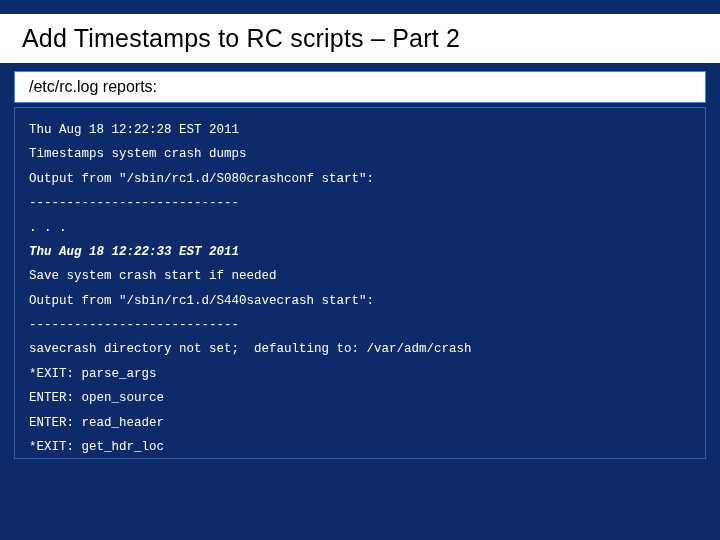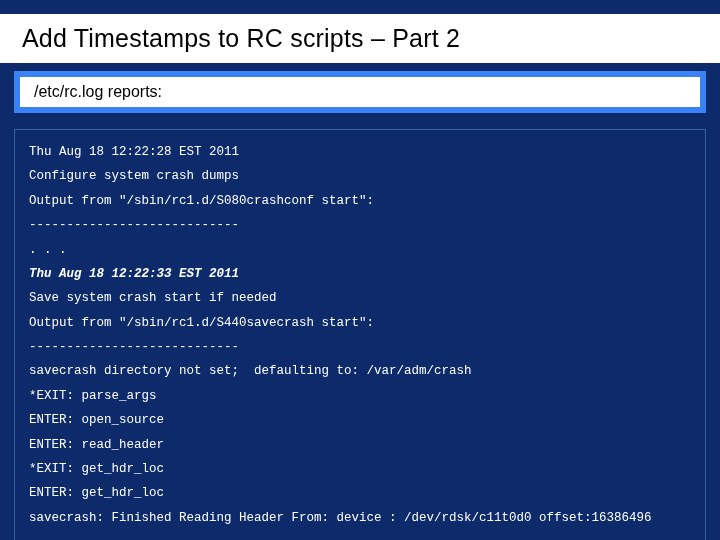--- a/index.html
+++ b/index.html
@@ -20,33 +20,33 @@
     margin-top: 14px;
   }
   .title-bar h1 {
     font-size: 25px;
     font-weight: normal;
     color: #000;
     letter-spacing: 0.2px;
   }
   .subtitle-bar {
     background: #ffffff;
-    border: 6px solid #3b82f6;
+    border: 1px solid #3b82f6;
     margin: 8px 14px 0 14px;
     padding: 6px 14px;
   }
   .subtitle-bar .sub {
     font-size: 16px;
     color: #000;
   }
   .content-box {
     border: 1px solid #3b5ea8;
-    margin: 16px 14px 0 14px;
+    margin: 4px 14px 0 14px;
     padding: 10px 14px 10px 14px;
-    height: 414px;
+    height: 352px;
     overflow: hidden;
   }
   .log-line {
     font-family: "Courier New", Courier, monospace;
     font-size: 12.5px;
     color: #ffffff;
     line-height: 1.15;
     padding: 5px 0 5px 0;
     white-space: pre-wrap;
   }
@@ -63,21 +63,21 @@
   <div class="title-bar">
     <h1>Add Timestamps to RC scripts – Part 2</h1>
   </div>
 
   <div class="subtitle-bar">
     <div class="sub">/etc/rc.log reports:</div>
   </div>
 
   <div class="content-box" id="log-box">
   <div class="log-line">Thu Aug 18 12:22:28 EST 2011</div>
-      <div class="log-line">Configure system crash dumps</div>
+      <div class="log-line">Timestamps system crash dumps</div>
       <div class="log-line">Output from "/sbin/rc1.d/S080crashconf start":</div>
       <div class="log-line">----------------------------</div>
       <div class="log-line">. . .</div>
       <div class="log-line bold">Thu Aug 18 12:22:33 EST 2011</div>
       <div class="log-line">Save system crash start if needed</div>
       <div class="log-line">Output from "/sbin/rc1.d/S440savecrash start":</div>
       <div class="log-line">----------------------------</div>
       <div class="log-line">savecrash directory not set;  defaulting to: /var/adm/crash</div>
       <div class="log-line">*EXIT: parse_args</div>
       <div class="log-line">ENTER: open_source</div>

